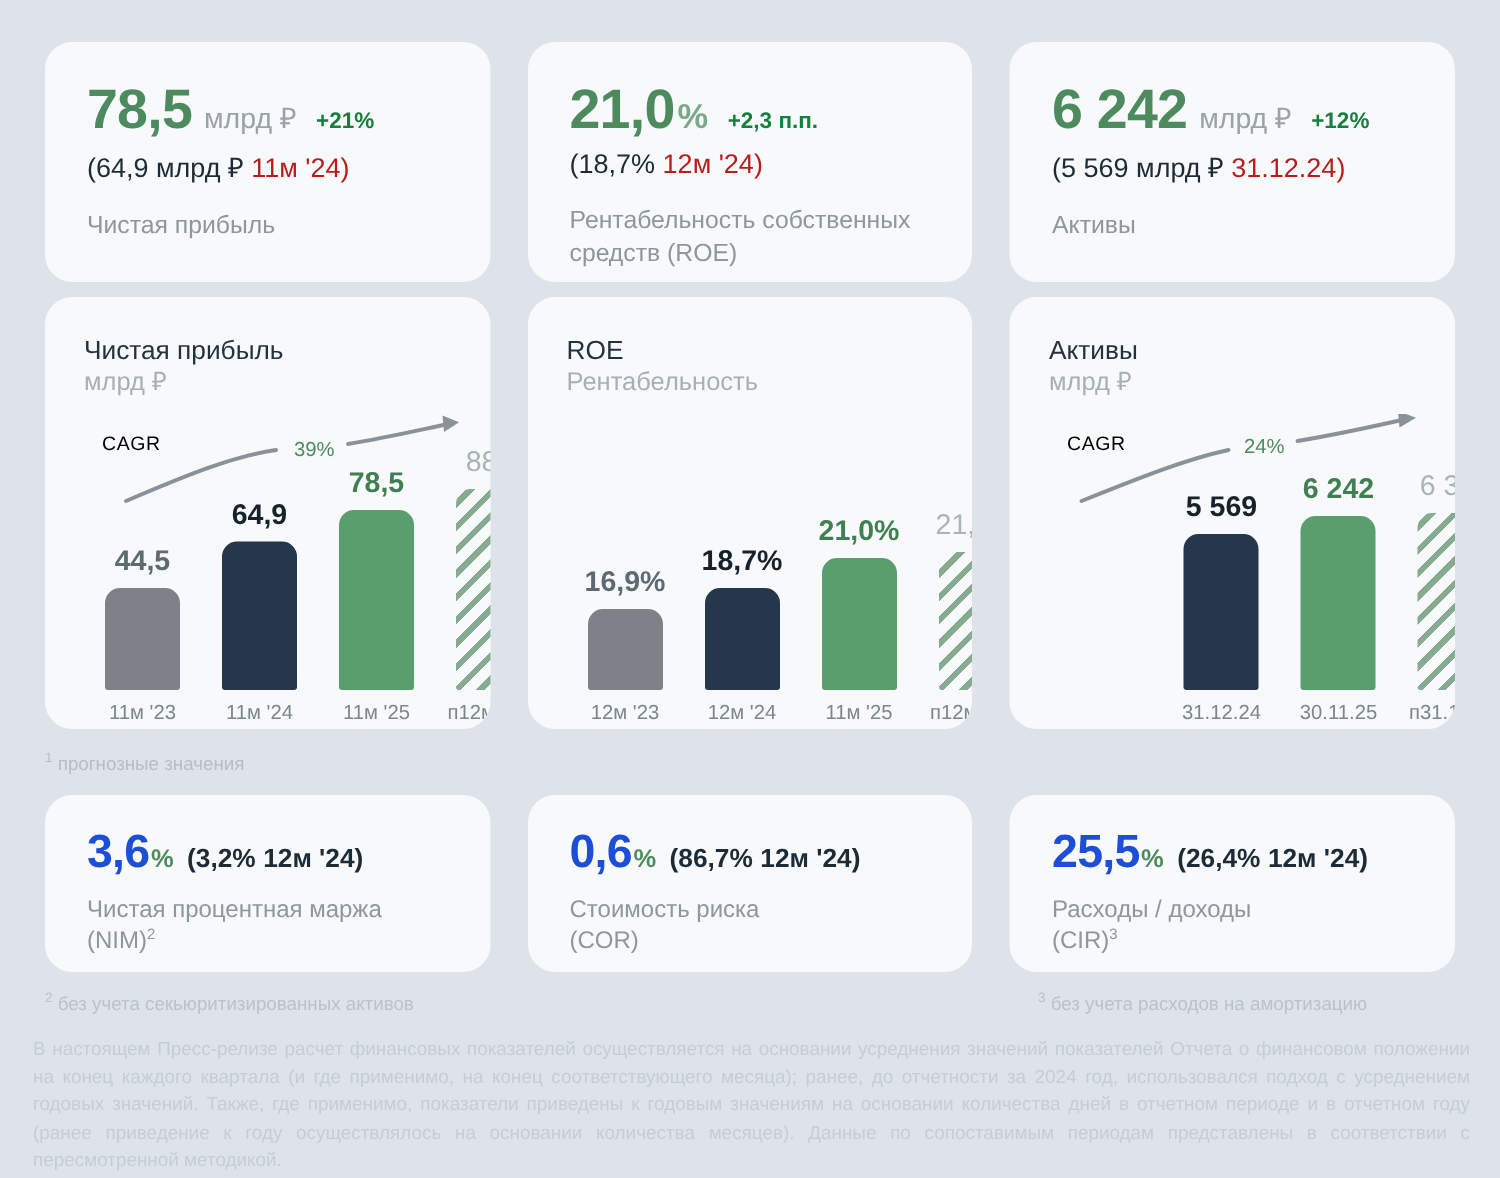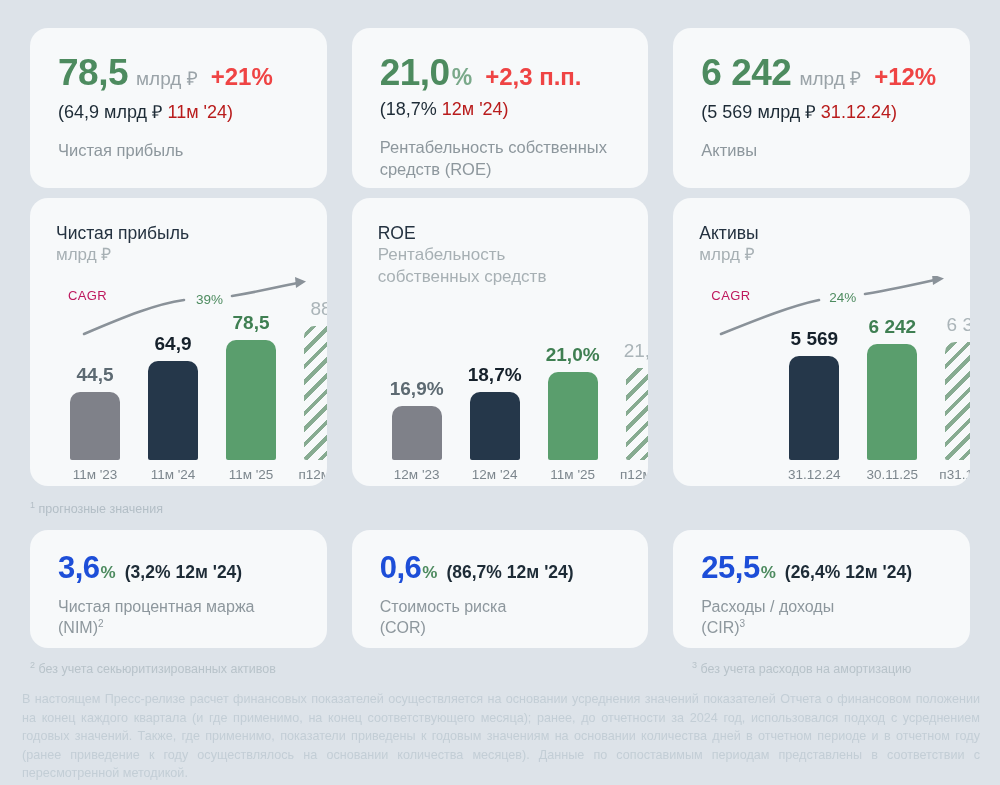--- a/index.html
+++ b/index.html
@@ -23,40 +23,40 @@
     width:940px; height:160px;
     display:flex; gap:25px;
   }
   .kpi-card{ flex:1; padding:26px 0 0 28px; }
   .kpi-line1{ display:flex; align-items:baseline; flex-wrap:nowrap; white-space:nowrap; }
   .kpi-big{
     font-size:37px; font-weight:700; color:#4d8b5f; letter-spacing:-0.5px;
     line-height:1;
   }
   .kpi-unit{ font-size:19px; color:#9aa3a8; margin-left:8px; font-weight:400;}
-  .kpi-delta{ font-size:24px; color:#ef4444; font-weight:700; margin-left:13px;}
+  .kpi-delta{ font-size:15px; color:#15803d; font-weight:700; margin-left:13px;}
   .kpi-line2{ margin-top:8px; font-size:18px; color:#1d2b36; white-space:nowrap;}
   .kpi-line2 .muted{ color:#b91c1c; }
   .kpi-label{
     margin-top:17px; font-size:16.5px; color:#8d979d; line-height:1.32;
     max-width:94%;
   }
 
   
   .chart-row{
     position:absolute; left:30px; top:198px;
     width:940px; height:288px;
     display:flex; gap:25px;
   }
   .chart-card{ flex:1; position:relative; padding:24px 0 0 26px; overflow:hidden;}
   .chart-title{ font-size:17.5px; color:#243240; line-height:1.28; }
   .chart-sub{ font-size:17px; color:#a7b0b4; line-height:1.28; }
   .cagr-label{
     position:absolute; left:38px; top:90px;
-    font-size:13px; color:#be185d; letter-spacing:0.4px;
+    font-size:13px; color:#000000; letter-spacing:0.4px;
   }
   .cagr-svg{ position:absolute; left:26px; top:78px; }
   .cagr-pct{
     position:absolute; font-size:13.5px; font-weight:400; color:#4d8b5f;
   }
 
   
   .bars{
     position:absolute; left:26px; bottom:26px; right:14px;
     height:200px;
@@ -203,21 +203,20 @@
           <span class="bar-val gray">88,1</span>
           <div class="bar c-hatch" style="height:134px;"></div>
           <span class="bar-cat">п12м '25 ¹</span>
         </div>
       </div>
     </div>
 
     <div class="card chart-card">
       <div class="chart-title">ROE</div>
       <div class="chart-sub">Рентабельность</div>
-      <div class="chart-sub">собственных средств</div>
 
       <div class="bars">
         <div class="bar-col" style="left:8px;">
           <span class="bar-val slate">16,9%</span>
           <div class="bar c-gray" style="height:54px;"></div>
           <span class="bar-cat">12м '23</span>
         </div>
         <div class="bar-col" style="left:86px;">
           <span class="bar-val dark">18,7%</span>
           <div class="bar c-navy" style="height:68px;"></div>

